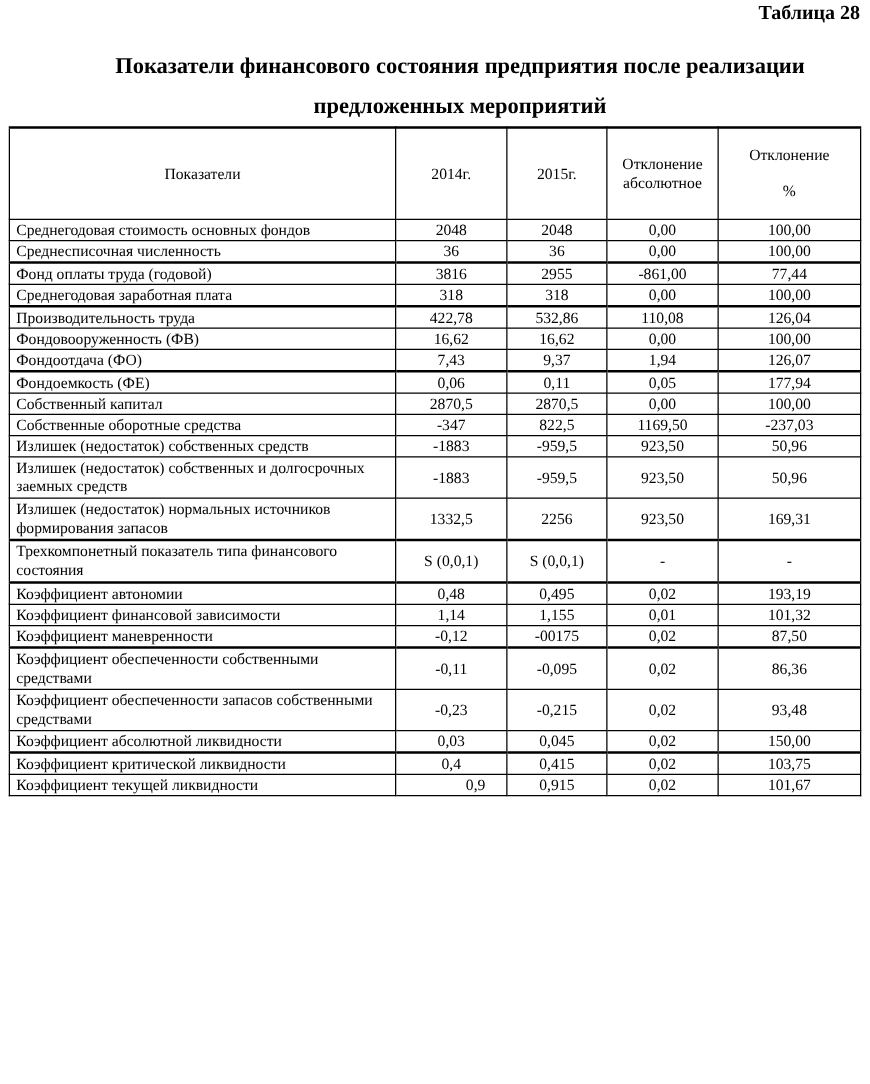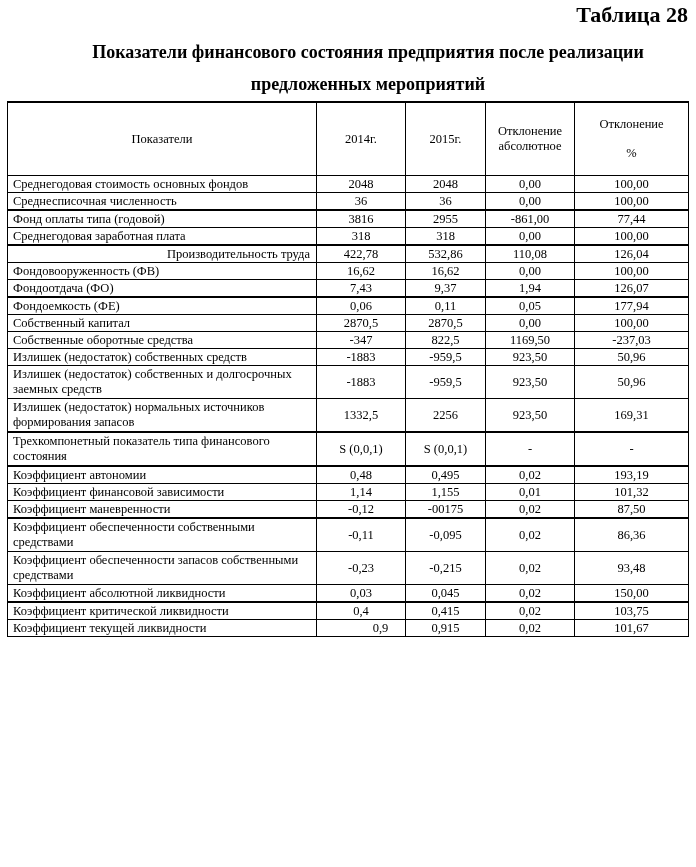--- a/index.html
+++ b/index.html
@@ -2,21 +2,21 @@
 <html><head>
   <meta charset="utf-8">
   <style>
     html, body { margin: 0; padding: 0; background: #ffffff; }
     body {
       width: 696px; height: 867px; position: relative; overflow: hidden;
       font-family: "Liberation Serif", serif; color: #000;
     }
     .table-number {
       position: absolute; right: 8px; top: 2px;
-      font-size: 22px; font-weight: bold;
+      font-size: 16px; font-weight: bold;
     }
     .title {
       position: absolute; left: 60px; right: 20px; top: 36px;
       text-align: center; font-size: 18px; font-weight: bold; line-height: 32px;
     }
     table {
       position: absolute; left: 7px; top: 101px; width: 681px;
       border-collapse: collapse; table-layout: fixed;
       border-top: 2px solid #000;
       font-size: 12.5px; line-height: 15px;
@@ -75,35 +75,35 @@
         <td class="num" style="height: 16px;">100,00</td>
       </tr>
       <tr class="thick">
         <td class="name" style="height: 16px;">Среднесписочная численность</td>
         <td class="num" style="height: 16px;">36</td>
         <td class="num" style="height: 16px;">36</td>
         <td class="num" style="height: 16px;">0,00</td>
         <td class="num" style="height: 16px;">100,00</td>
       </tr>
       <tr>
-        <td class="name" style="height: 16px;">Фонд оплаты типа (годовой)</td>
+        <td class="name" style="height: 16px;">Фонд оплаты труда (годовой)</td>
         <td class="num" style="height: 16px;">3816</td>
         <td class="num" style="height: 16px;">2955</td>
         <td class="num" style="height: 16px;">-861,00</td>
         <td class="num" style="height: 16px;">77,44</td>
       </tr>
       <tr class="thick">
         <td class="name" style="height: 16px;">Среднегодовая  заработная плата</td>
         <td class="num" style="height: 16px;">318</td>
         <td class="num" style="height: 16px;">318</td>
         <td class="num" style="height: 16px;">0,00</td>
         <td class="num" style="height: 16px;">100,00</td>
       </tr>
       <tr>
-        <td class="name" style="height: 16px; text-align: right;">Производительность труда</td>
+        <td class="name" style="height: 16px;">Производительность труда</td>
         <td class="num" style="height: 16px;">422,78</td>
         <td class="num" style="height: 16px;">532,86</td>
         <td class="num" style="height: 16px;">110,08</td>
         <td class="num" style="height: 16px;">126,04</td>
       </tr>
       <tr>
         <td class="name" style="height: 16px;">Фондовооруженность (ФВ)</td>
         <td class="num" style="height: 16px;">16,62</td>
         <td class="num" style="height: 16px;">16,62</td>
         <td class="num" style="height: 16px;">0,00</td>

